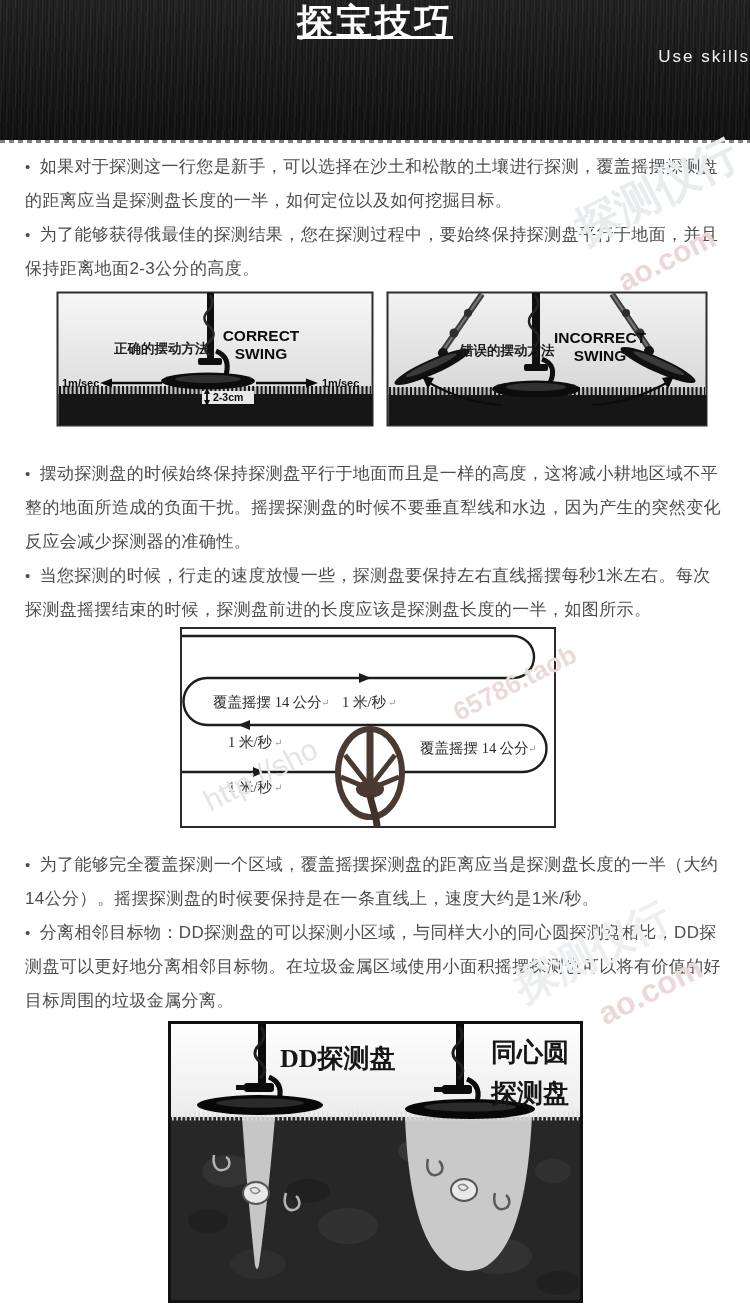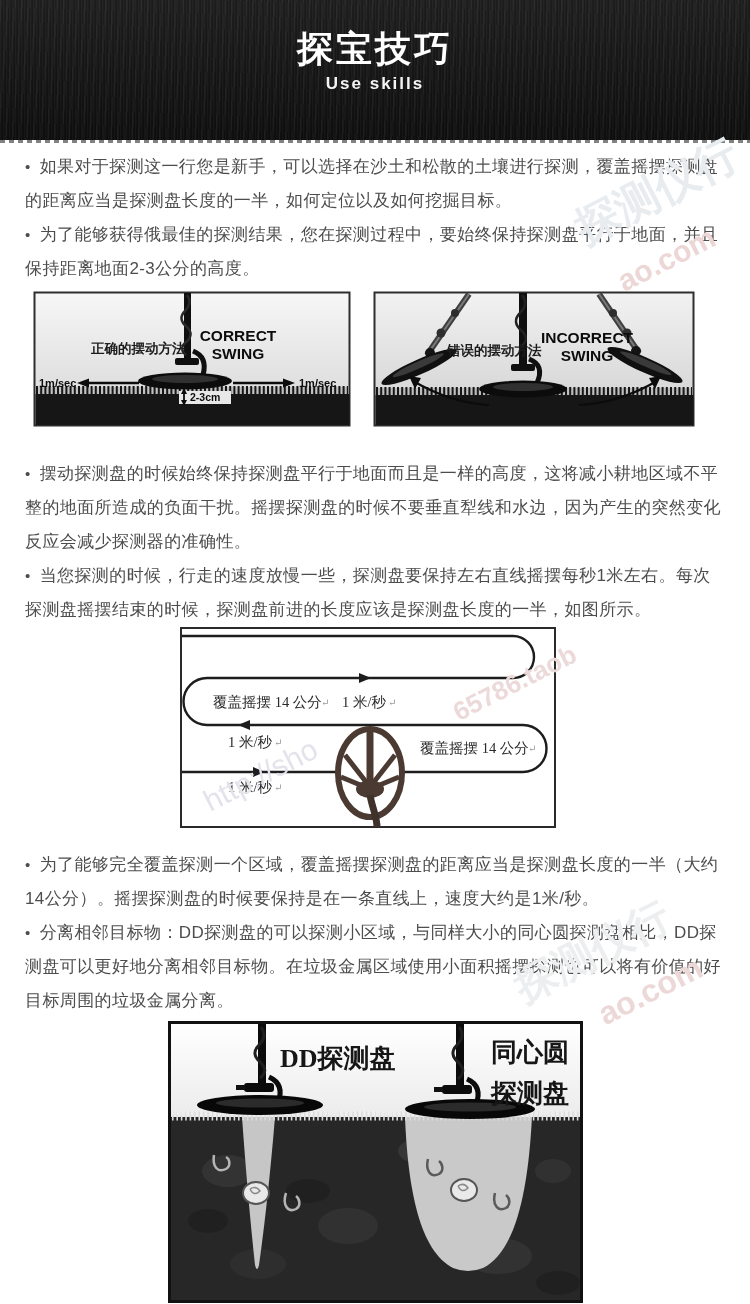--- a/index.html
+++ b/index.html
@@ -17,35 +17,35 @@
       repeating-linear-gradient(94deg, rgba(255,255,255,0.035) 0 2px, rgba(0,0,0,0) 2px 7px),
       linear-gradient(180deg,#1d1d1d 0%,#121212 70%,#0d0d0d 100%);
     text-align:center;
   }
   .banner::after{
     content:"";position:absolute;left:0;right:0;bottom:-3px;height:3px;
     background:repeating-linear-gradient(90deg,#1b1b1b 0 5px,rgba(0,0,0,0) 5px 9px);
     opacity:.55;
   }
   .banner-title{
-    padding-top:27px;font-size:36px;line-height:44px;font-weight:bold;
-    color:#ffffff;letter-spacing:3px;
+    font-size:36px;line-height:44px;font-weight:bold;
+    color:#ffffff;letter-spacing:3px;text-decoration:underline;
   }
   .banner-subtitle{
-    margin-top:3px;font-size:17px;color:#f4f4f4;letter-spacing:2px;font-weight:bold;
+    margin-top:3px;font-size:17px;color:#f4f4f4;letter-spacing:2px;font-weight:normal;text-align:right;
   }
   
   .text-block{margin:0 25px;}
   .tb1{margin-top:10px;}
   .tb2{margin-top:30px;}
   .tb3{margin-top:20px;}
   .para{margin:0;font-size:17px;line-height:34px;color:#4d4d4d;letter-spacing:.4px;text-align:left;}
   .bullet{margin-right:9px;font-size:15px;}
   
-  .figures-row{margin:5px 0 0 33px;display:flex;gap:22px;}
+  .figures-row{margin:5px 0 0 56px;display:flex;gap:12px;}
   .sweep-figure{margin:0 0 0 180px;width:380px;height:201px;border-radius:11px;}
   .coils-figure{margin:3px 17px 0 168px;width:415px;height:282px;}
   svg{display:block;}
   .svg-zh{font-family:"Liberation Sans","DejaVu Sans",sans-serif;font-weight:bold;}
   .svg-en{font-family:"Liberation Sans","DejaVu Sans",sans-serif;font-weight:900;}
   .svg-serif{font-family:"Liberation Serif","DejaVu Serif",serif;}
   
   .wm{position:absolute;pointer-events:none;z-index:5;font-weight:bold;transform-origin:left top;white-space:nowrap;}
   .wm1{left:565px;top:205px;font-size:44px;color:#e8ecef;transform:rotate(-27deg);}
   .wm2{left:612px;top:268px;font-size:30px;color:#ecd6d6;transform:rotate(-27deg);}

